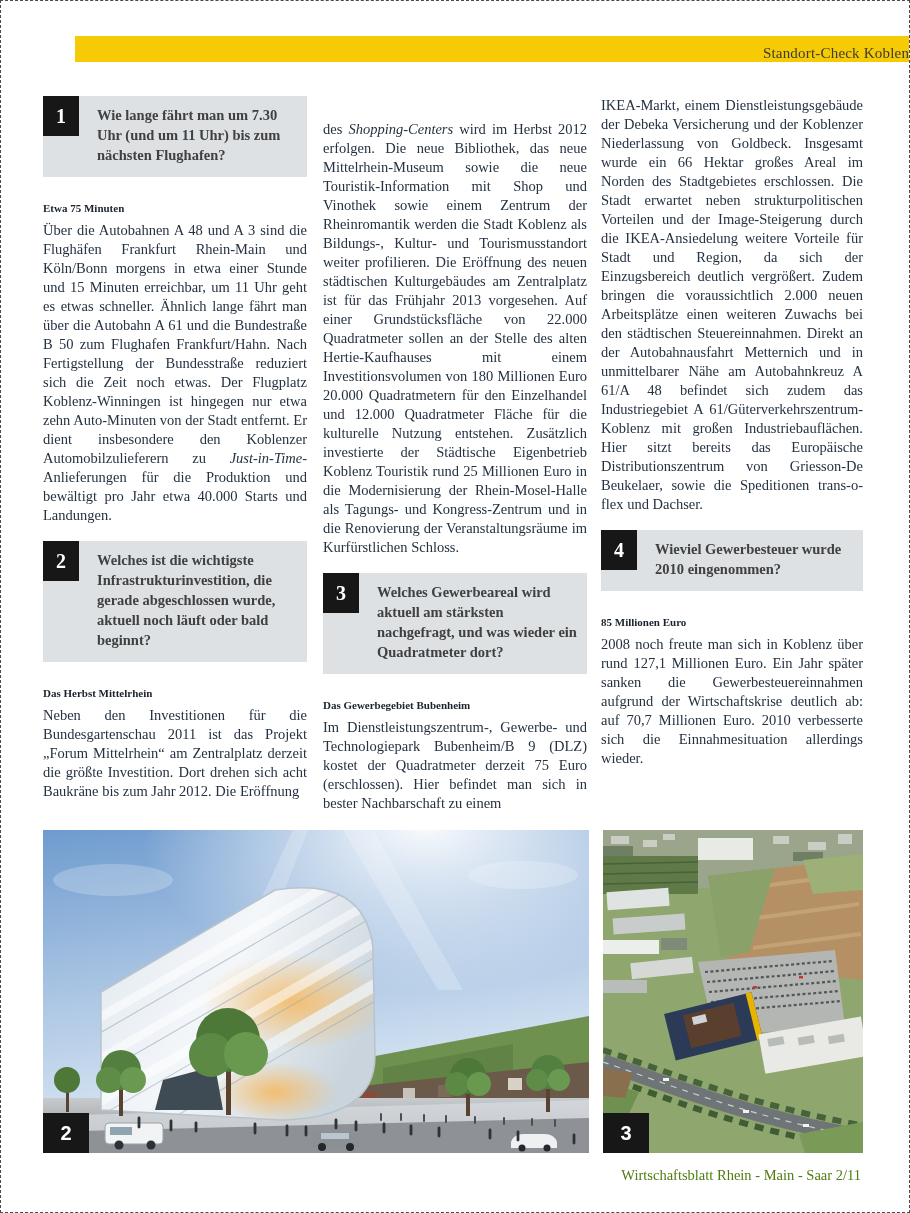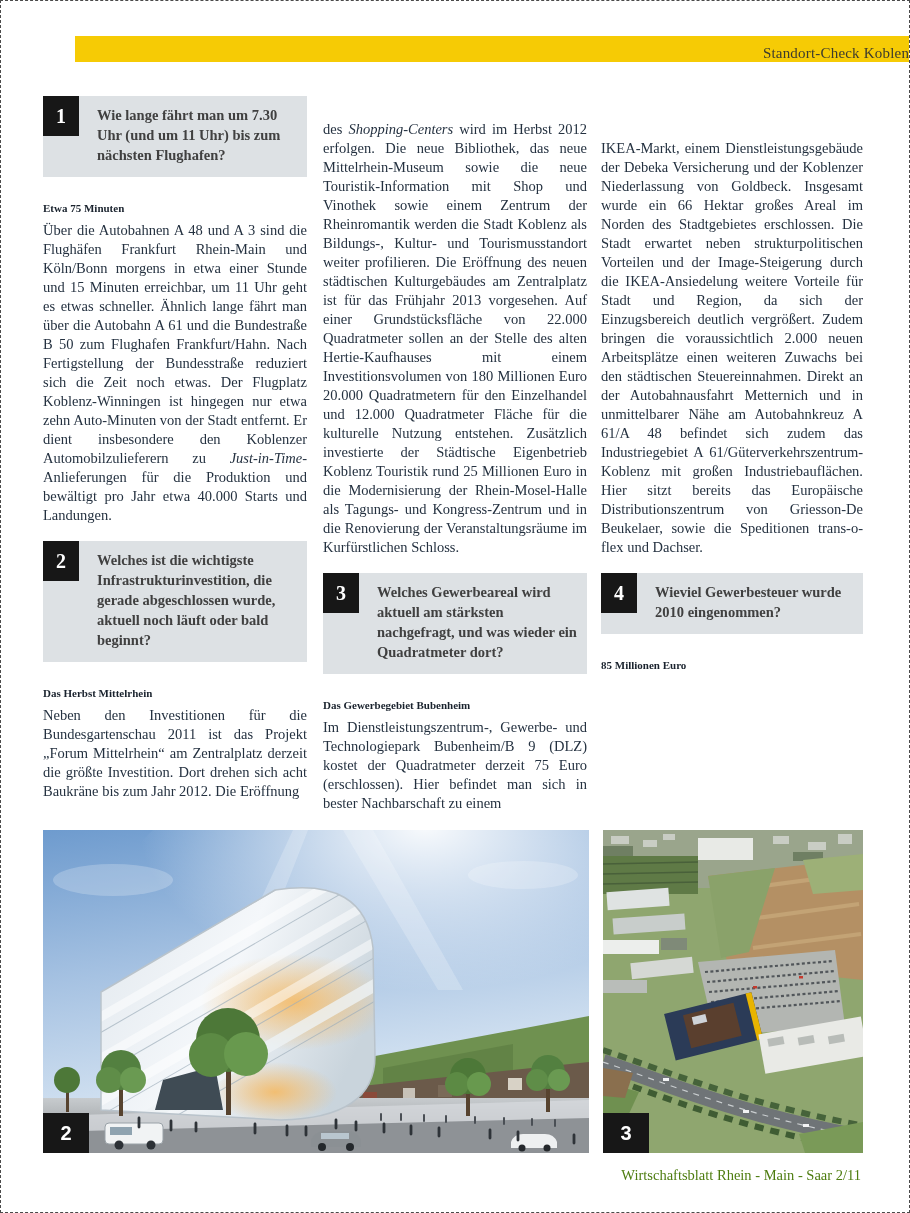--- a/index.html
+++ b/index.html
@@ -13,21 +13,21 @@
     position:absolute;left:42px;top:35px;width:908px;height:26px;
     background:#f6cb05;display:flex;justify-content:flex-end;align-items:flex-end;
     padding-right:10px;box-sizing:border-box;margin-left:32px;
   }
   .topbar .ht{font-size:15px;color:#3c3b2e;letter-spacing:.2px;}
   .topbar .pn{font-size:15px;color:#404040;margin-left:42px;}
   
   .col{position:absolute;top:95px;}
   .col1{left:42px;width:264px;}
   .col2{left:322px;width:264px;margin-top:24px;}
-  .col3{left:600px;width:262px;margin-top:43px;}
+  .col3{left:600px;width:262px;}
   
   .qbox{
     position:relative;background:#dde1e4;
     padding:9px 10px 12px 54px;box-sizing:border-box;min-height:58px;
   }
   .qnum{
     position:absolute;left:0;top:0;width:36px;height:40px;background:#171717;
     color:#ffffff;display:flex;align-items:center;justify-content:center;
     font-size:20px;font-weight:bold;
   }
@@ -91,20 +91,21 @@
 
   <div class="col col3">
     <p class="para">IKEA-Markt, einem Dienstleistungsgebäude der Debeka Versicherung und der Koblenzer Niederlassung von Goldbeck. Insgesamt wurde ein 66 Hektar großes Areal im Norden des Stadtgebietes erschlossen. Die Stadt erwartet neben strukturpolitischen Vorteilen und der Image-Steigerung durch die IKEA-Ansiedelung weitere Vorteile für Stadt und Region, da sich der Einzugsbereich deutlich vergrößert. Zudem bringen die voraussichtlich 2.000 neuen Arbeitsplätze einen weiteren Zuwachs bei den städtischen Steuereinnahmen. Direkt an der Autobahnausfahrt Metternich und in unmittelbarer Nähe am Autobahnkreuz A 61/A 48 befindet sich zudem das Industriegebiet A 61/Güterverkehrszentrum-Koblenz mit großen Industriebauflächen. Hier sitzt bereits das Europäische Distributionszentrum von Griesson-De Beukelaer, sowie die Speditionen trans-o-flex und Dachser.</p>
     <div class="sp16"></div>
     <div class="qbox">
       <div class="qnum">4</div>
       <div class="qtext">Wieviel Gewerbesteuer wurde 2010 eingenommen?</div>
     </div>
     <div class="sp22"></div>
     <p class="ansh">85 Millionen Euro</p>
+    <p class="para">2008 noch freute man sich in Koblenz über rund 127,1 Millionen Euro. Ein Jahr später sanken die Gewerbesteuereinnahmen aufgrund der Wirtschaftskrise deutlich ab: auf 70,7 Millionen Euro. 2010 verbesserte sich die Einnahmesituation allerdings wieder.</p>
   </div>
 
   <div class="photo photoL">
     <svg width="546" height="323" viewBox="0 0 546 323">
       <defs>
         <linearGradient id="sky1" x1="0" y1="0" x2="0.25" y2="1">
           <stop offset="0" stop-color="#6e9bce"></stop>
             <stop offset="0.45" stop-color="#a6c2e2"></stop>
             <stop offset="1" stop-color="#e4eef7"></stop>
         </linearGradient>

